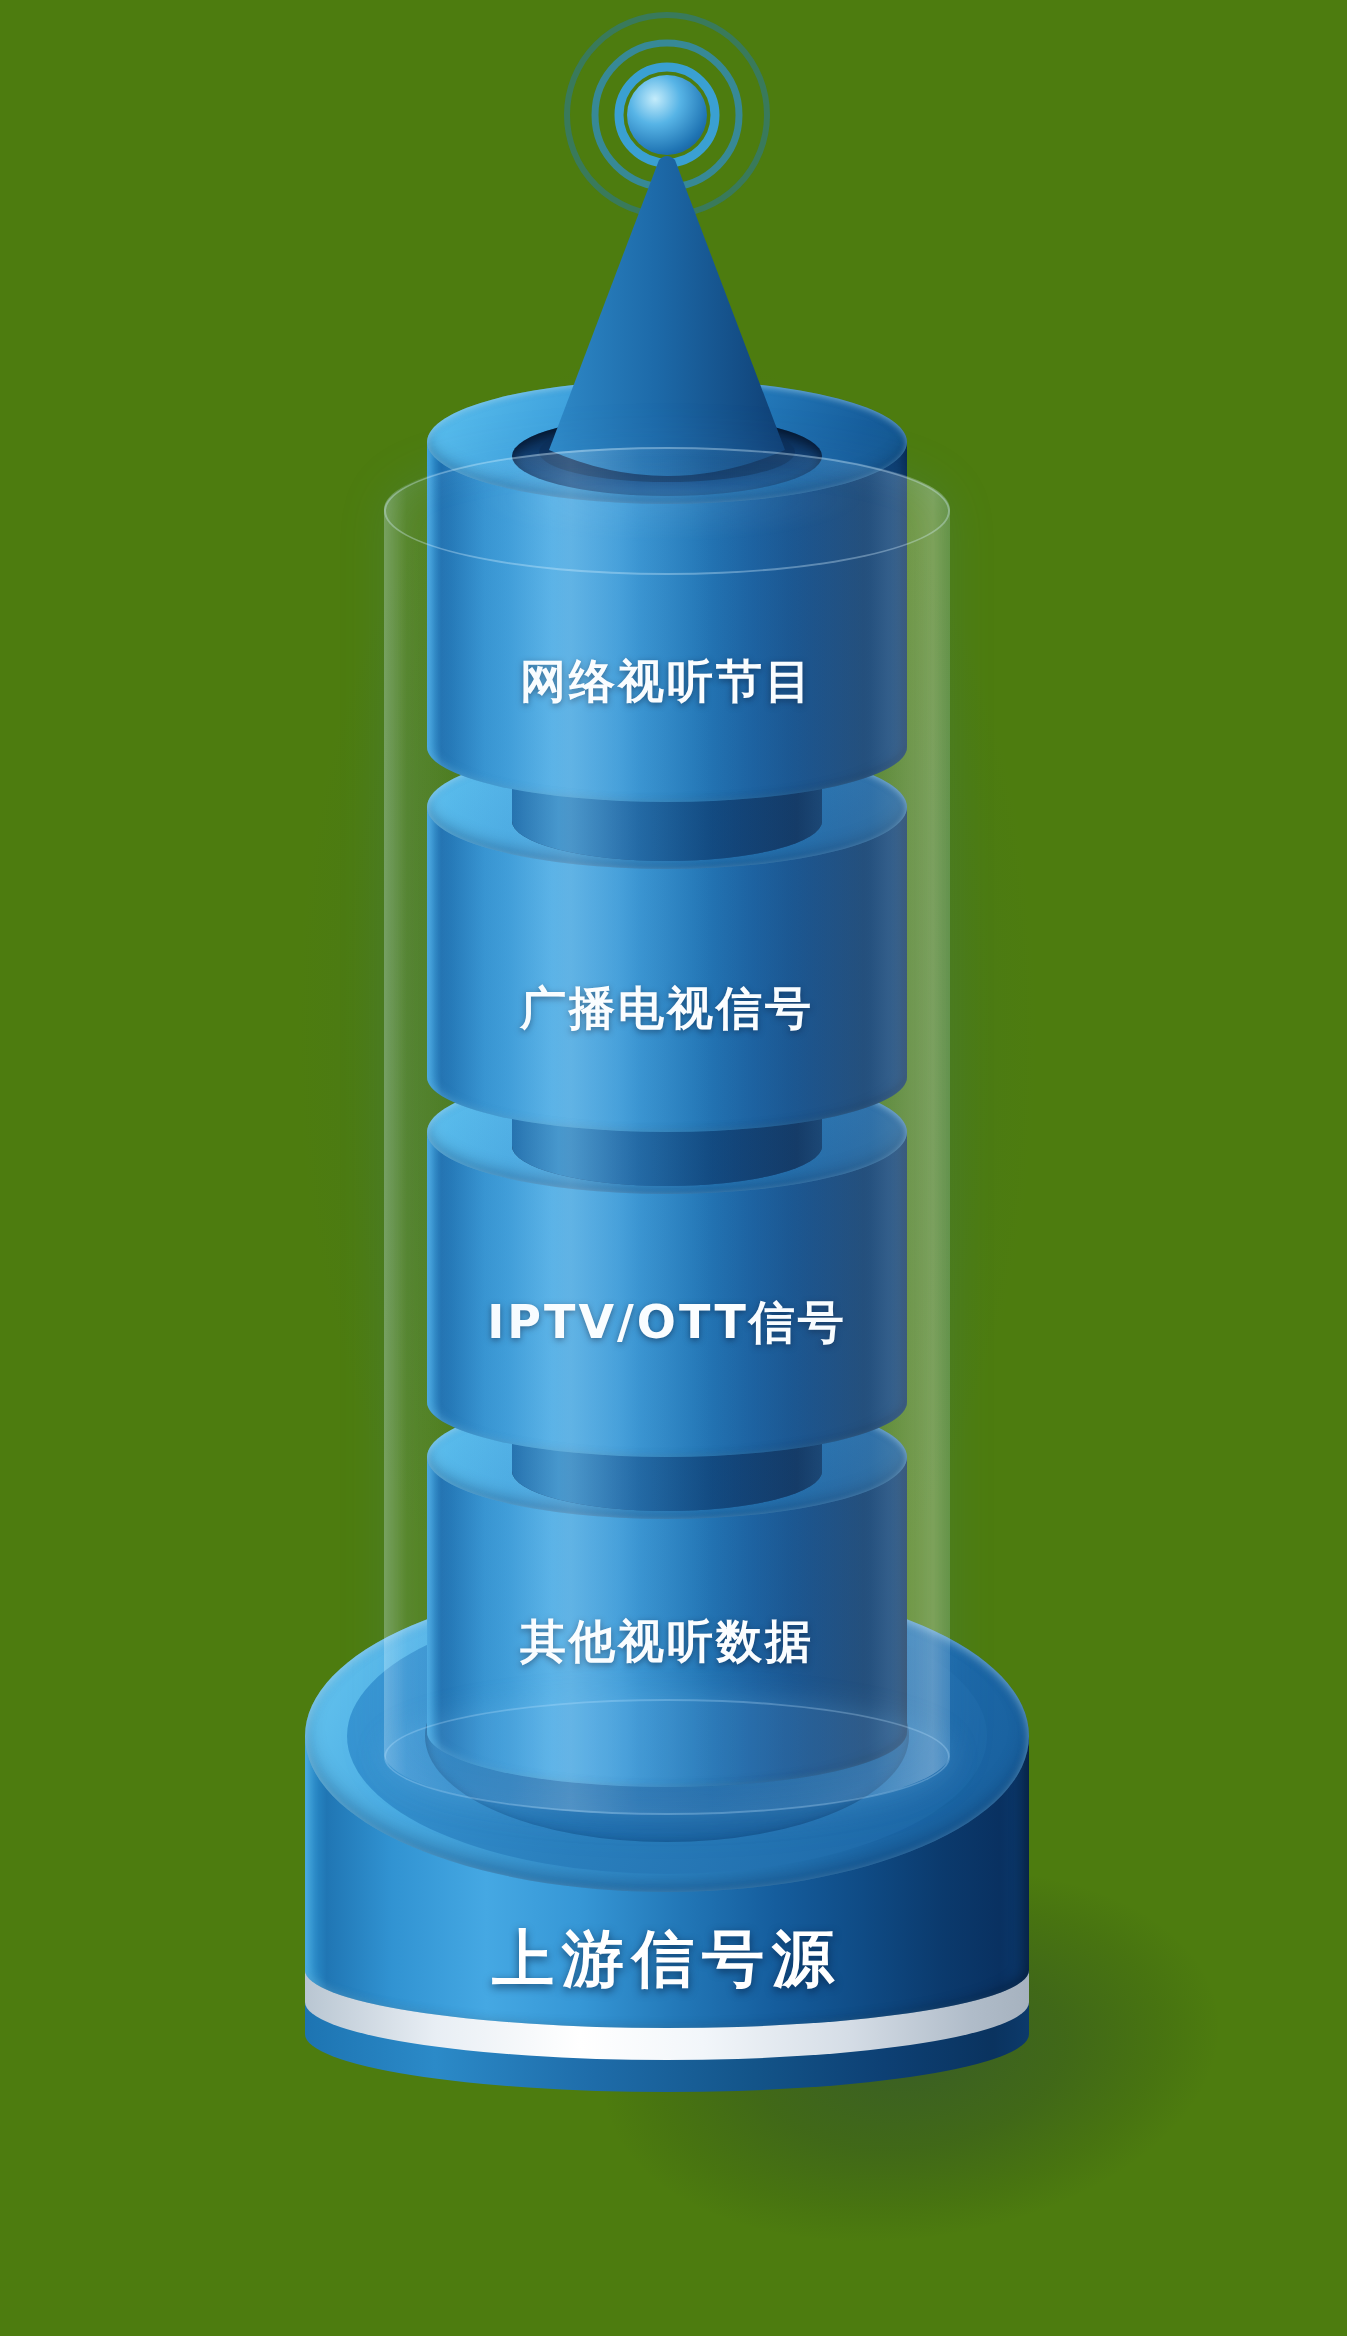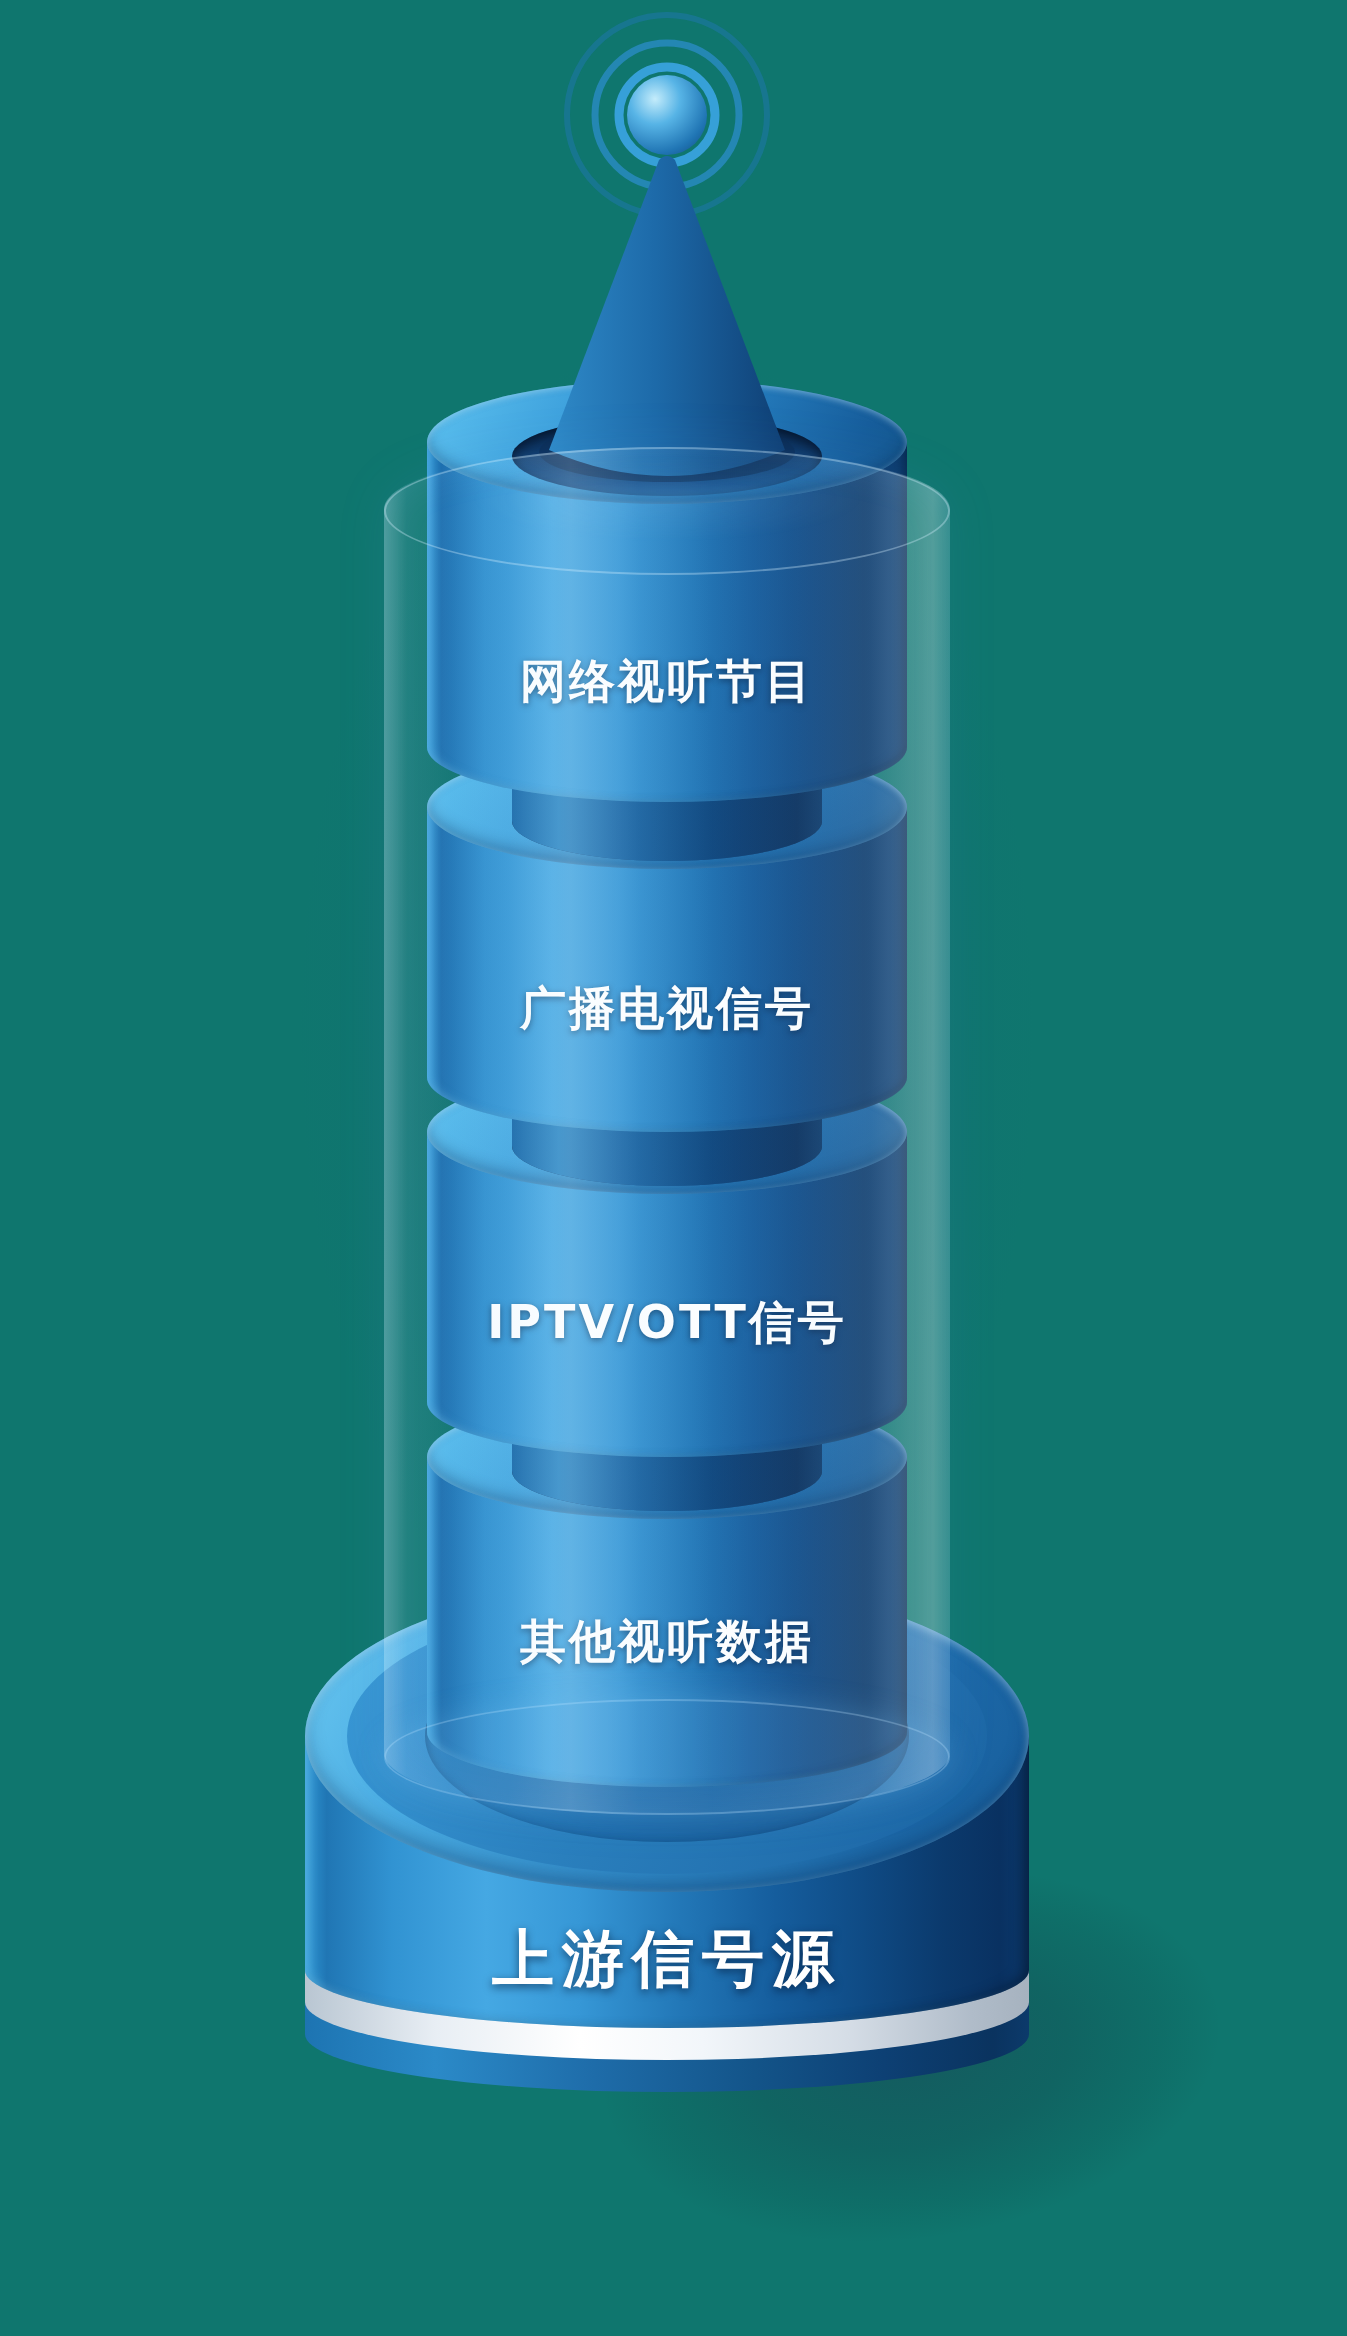--- a/index.html
+++ b/index.html
@@ -1,17 +1,17 @@
 <!DOCTYPE html>
 <html><head>
 <meta charset="utf-8">
 <style>
   html,body{margin:0;padding:0;background:#000;}
   .stage{
-    position:relative;width:1347px;height:2336px;background:#0f766e;overflow:hidden;
+    position:relative;width:1347px;height:2336px;background:#4d7c0f;overflow:hidden;
     font-family:"DejaVu Sans","Liberation Sans",sans-serif;
   }
   .abs{position:absolute;}
 
   
   .ambient-glow{
     left:150px;top:160px;width:1034px;height:1940px;
     background:radial-gradient(ellipse 50% 50% at 50% 45%,
       rgba(45,105,165,0.16) 0%, rgba(35,85,140,0.08) 45%, rgba(0,0,0,0) 72%);
   }

